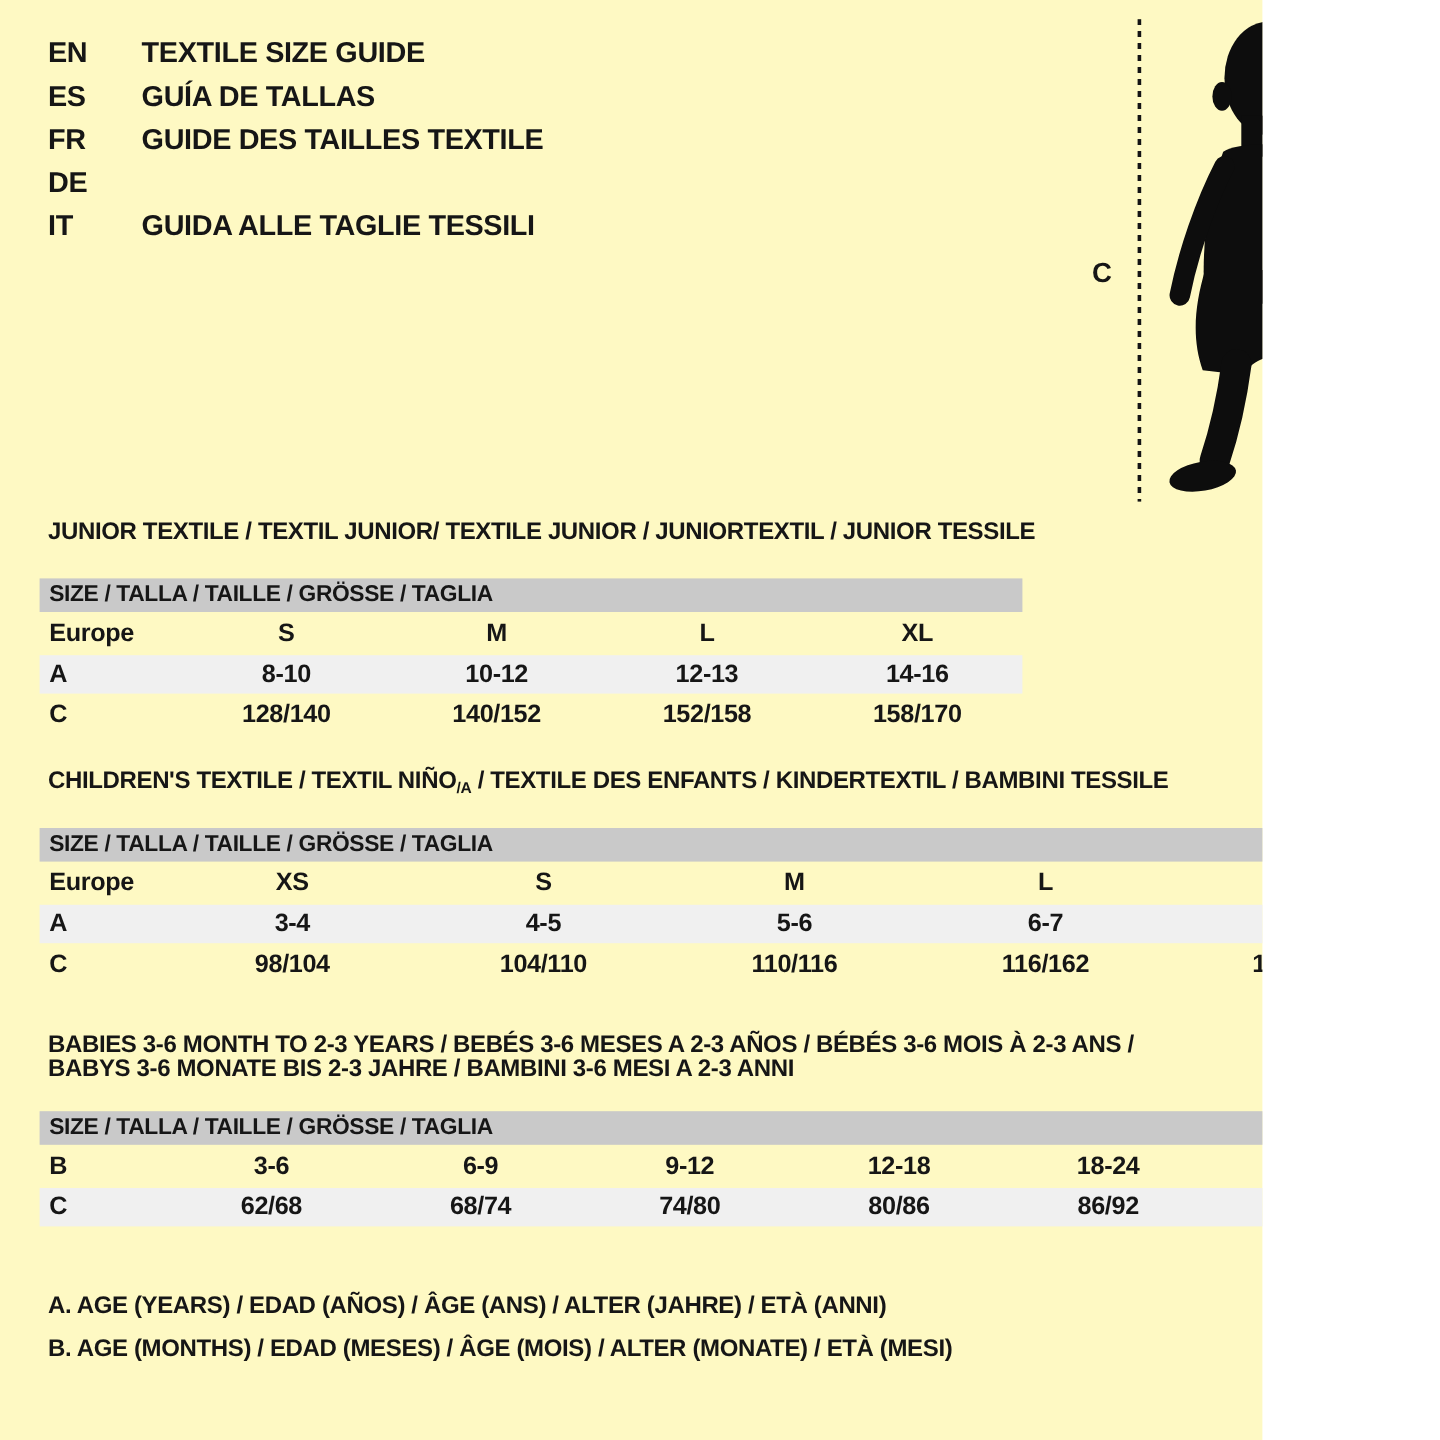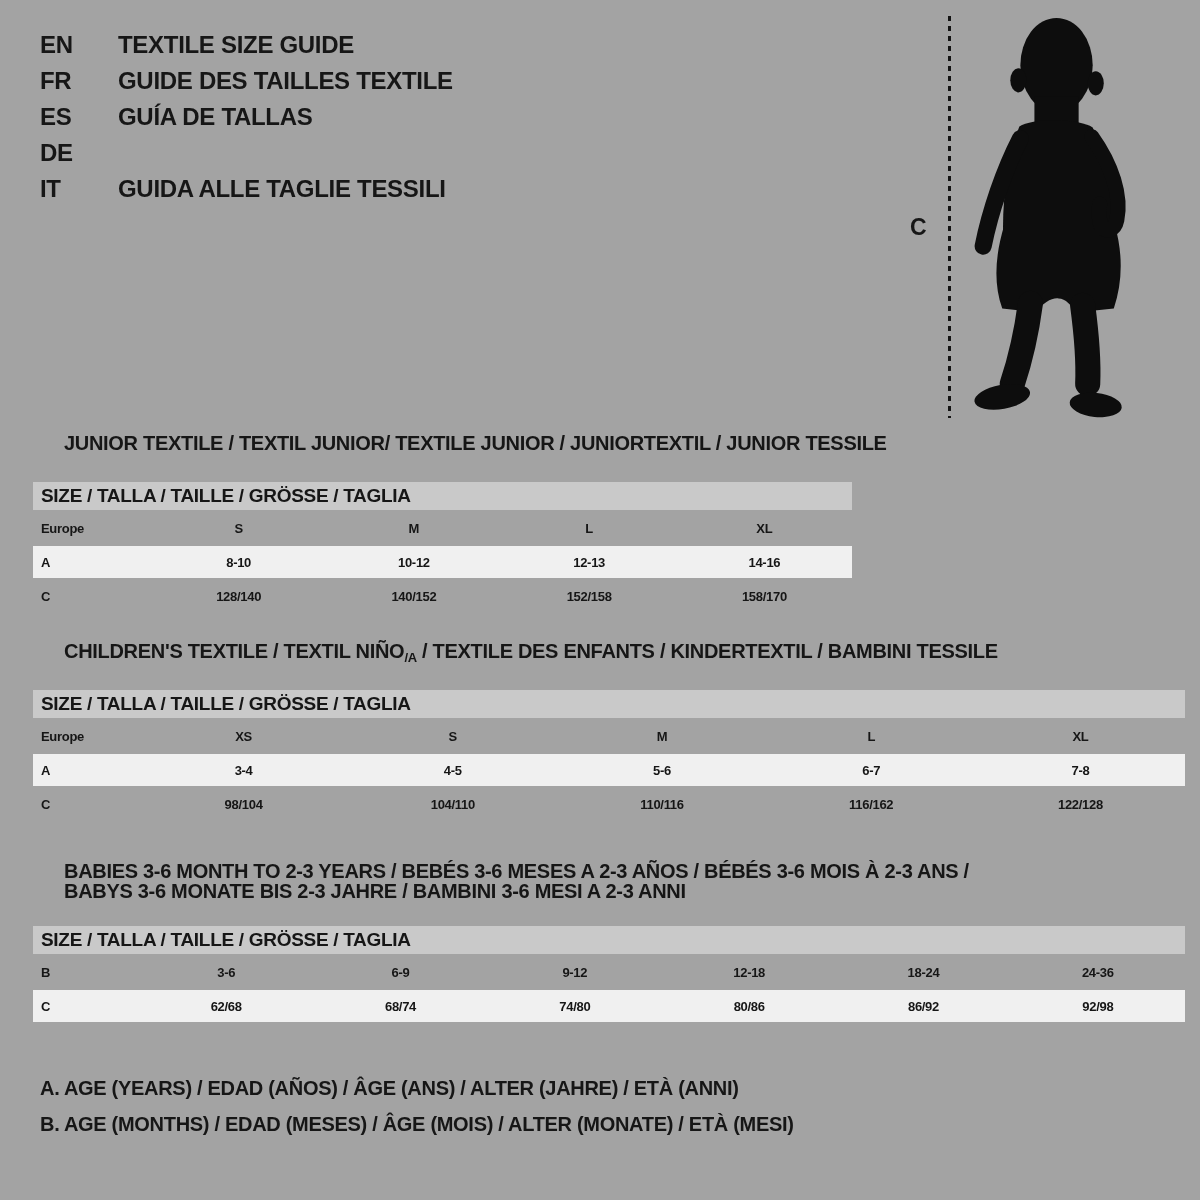--- a/index.html
+++ b/index.html
@@ -1,20 +1,20 @@
 <!DOCTYPE html>
 <html style="--header-bg: #c9c9c9; --shaded-bg: #f0f0f0;"><head>
 <meta charset="utf-8">
 <style>
   * { margin:0; padding:0; box-sizing:border-box; }
   html,body { background:#ffffff; }
   .page {
     position:relative;
-    width:1200px; height:1200px;
-    background:#a3a3a3;
+    width:1052px; height:1200px;
+    background:#fef9c3;
     overflow:hidden;
     font-family:"Liberation Sans", "DejaVu Sans", sans-serif;
     font-stretch:condensed;
     font-weight:700;
     color:#161616;
     letter-spacing:-0.3px;
   }
 
   
   .lang-block { position:absolute; left:40px; top:27px; }
@@ -23,38 +23,38 @@
 
   
   .measure-line {
     position:absolute; left:948px; top:16px; width:3px; height:402px;
     background:repeating-linear-gradient(to bottom, #141414 0 5px, transparent 5px 10px);
   }
   .measure-label { position:absolute; left:910px; top:214px; font-size:23px; }
   .silhouette { position:absolute; left:963px; top:14px; width:175px; height:406px; }
 
   
-  .section-title { position:absolute; left:40px; font-size:20px; white-space:nowrap;margin-left:24px; }
+  .section-title { position:absolute; left:40px; font-size:20px; white-space:nowrap; }
   .title-junior   { top:432px; }
   .title-children { top:640px; }
   .title-babies-1 { top:860px; }
   .title-babies-2 { top:880px; }
   .subscript { font-size:13px; vertical-align:-4px; }
 
   .size-table { position:absolute; left:33px; }
   .t1 { top:482px; width:819px; }
   .t2 { top:690px; width:1152px; }
   .t3 { top:926px; width:1152px; }
 
   .thead {
     height:28px; line-height:28px;
     background:var(--header-bg, #c9c9c9);
     padding-left:8px; font-size:19px;
   }
-  .trow { display:flex; align-items:center; height:32px; margin:2px 0; font-size:13px; }
+  .trow { display:flex; align-items:center; height:32px; margin:2px 0; font-size:21px; }
   .trow.shaded { background:var(--shaded-bg, #f0f0f0); }
   .tlabel { padding-left:8px; }
   .t1 .tlabel { width:118px; }
   .t2 .tlabel, .t3 .tlabel { width:106px; }
   .tcell { flex:1; text-align:center; }
 
   
   .notes { position:absolute; left:40px; top:1070px; }
   .note  { line-height:36px; font-size:20px; white-space:nowrap; }
 </style>
@@ -62,26 +62,26 @@
 <body>
 
 <div class="page">
 
   <div class="lang-block">
     <div class="lang-row">
       <span class="lang-code">EN</span>
       <span class="lang-label">TEXTILE SIZE GUIDE</span>
     </div>
     <div class="lang-row">
+      <span class="lang-code">ES</span>
+      <span class="lang-label">GUÍA DE TALLAS</span>
+    </div>
+    <div class="lang-row">
       <span class="lang-code">FR</span>
       <span class="lang-label">GUIDE DES TAILLES TEXTILE</span>
-    </div>
-    <div class="lang-row">
-      <span class="lang-code">ES</span>
-      <span class="lang-label">GUÍA DE TALLAS</span>
     </div>
     <div class="lang-row">
       <span class="lang-code">DE</span>
     </div>
     <div class="lang-row">
       <span class="lang-code">IT</span>
       <span class="lang-label">GUIDA ALLE TAGLIE TESSILI</span>
     </div>
   </div>
 

